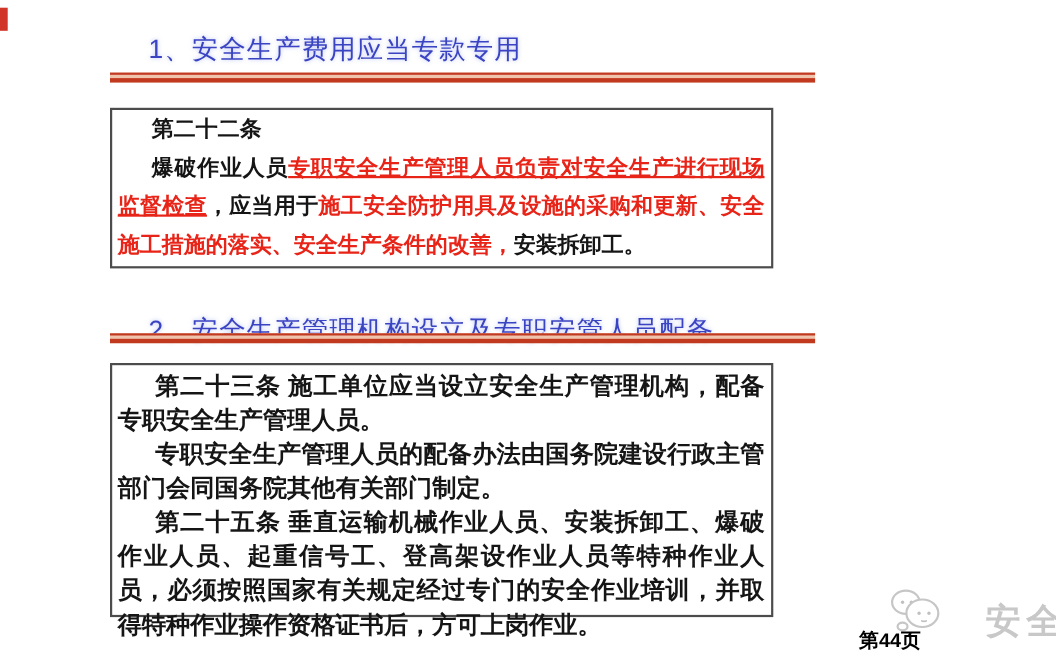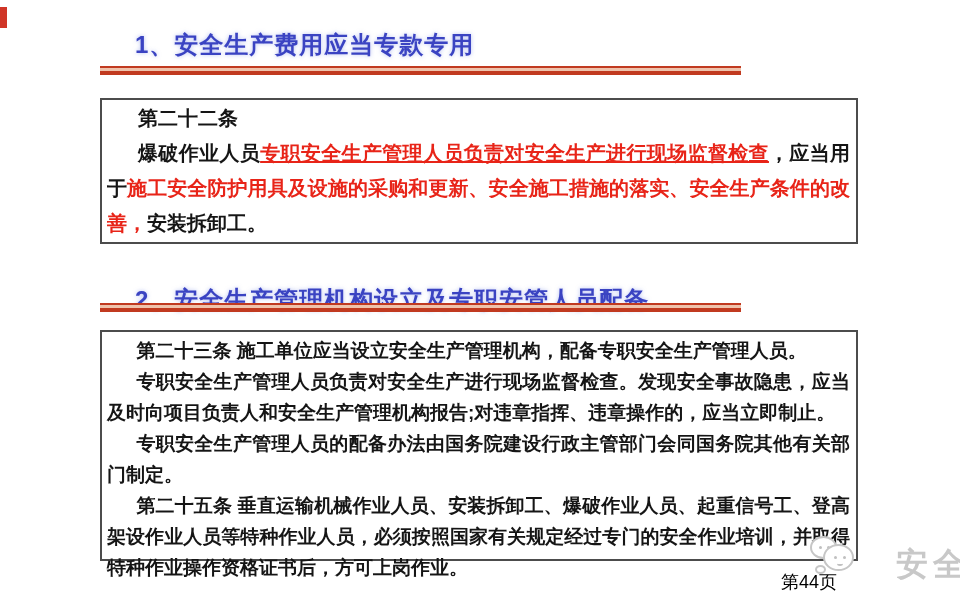--- a/index.html
+++ b/index.html
@@ -20,21 +20,21 @@
     background: #d03527;
   }
 
   
   .heading {
     position: absolute;
     left: 135px;
     margin: 0;
     color: #3a43c2;
     font-size: 24px;
-    font-weight: bold;
+    font-weight: normal;
     letter-spacing: 1px;
     white-space: nowrap;
     text-shadow: 0 0 4px rgba(122, 140, 230, 0.55);
   }
   .heading-1 { top: 29px; }
   .heading-2 { top: 284px; }
 
   
   .dline {
     position: absolute;
@@ -46,31 +46,31 @@
     border-bottom: 4px solid #c13a20;
     background: #efc3ac;
   }
   .dline-1 { top: 66px; }
   .dline-2 { top: 303px; }
 
   
   .tbox {
     position: absolute;
     left: 100px;
-    width: 758px;
+    width: 603px;
     box-sizing: border-box;
     border: 2px solid #4c4c4c;
     background: #ffffff;
     color: #151515;
     font-weight: bold;
     text-align: justify;
   }
   .tbox p { margin: 0; text-indent: 1.55em; }
   .tbox-1 { top: 98px;  height: 146px; font-size: 20px; line-height: 35px; padding: 1px 6px 0 5px; }
-  .tbox-2 { top: 330px; height: 231px; font-size: 19px; line-height: 31px; padding: 3px 6px 0 5px; }
+  .tbox-2 { top: 330px; height: 231px; font-size: 22px; line-height: 31px; padding: 3px 6px 0 5px; }
 
   .red { color: #e82418; }
   .red-u { color: #e82418; text-decoration: underline; }
 
   
   .mascot { position: absolute; left: 810px; top: 536px; width: 48px; height: 42px; }
   .bubble {
     position: absolute;
     background: #ffffff;
     border: 2px solid #c6c6c6;
@@ -106,21 +106,21 @@
     color: #c8c8c8;
     white-space: nowrap;
     margin-left: 40px;
   }
 
   
   .pagenum {
     position: absolute;
     left: 781px; top: 570px;
     font-size: 18px;
-    font-weight: normal;
+    font-weight: bold;
     color: #000000;
   }
 </style>
 </head>
 <body>
 
 <div class="slide">
 
   <div class="corner-mark"></div>
 
@@ -130,21 +130,20 @@
   <div class="tbox tbox-1">
     <p>第二十二条</p>
     <p><span>爆破作业人员</span><span class="red-u">专职安全生产管理人员负责对安全生产进行现场监督检查</span><span>，应当用于</span><span class="red">施工安全防护用具及设施的采购和更新、安全施工措施的落实、安全生产条件的改善，</span><span>安装拆卸工。</span></p>
   </div>
 
   <h2 class="heading heading-2">2、安全生产管理机构设立及专职安管人员配备</h2>
   <div class="dline dline-2"></div>
 
   <div class="tbox tbox-2">
     <p>第二十三条 施工单位应当设立安全生产管理机构，配备专职安全生产管理人员。</p>
-    <p>专职安全生产管理人员负责对安全生产进行现场监督检查。发现安全事故隐患，应当及时向项目负责人和安全生产管理机构报告;对违章指挥、违章操作的，应当立即制止。</p>
     <p>专职安全生产管理人员的配备办法由国务院建设行政主管部门会同国务院其他有关部门制定。</p>
     <p>第二十五条 垂直运输机械作业人员、安装拆卸工、爆破作业人员、起重信号工、登高架设作业人员等特种作业人员，必须按照国家有关规定经过专门的安全作业培训，并取得特种作业操作资格证书后，方可上岗作业。</p>
   </div>
 
   <div class="mascot">
     <span class="bubble bubble-back">
       <span class="eye eye-l"></span>
         <span class="eye eye-r"></span>
     </span>
     <span class="bubble bubble-front">

